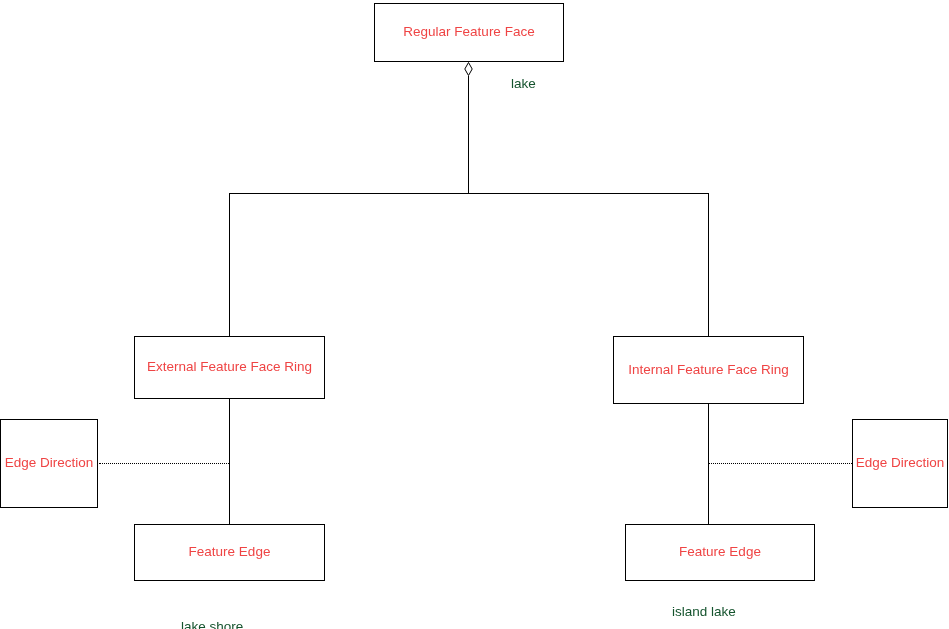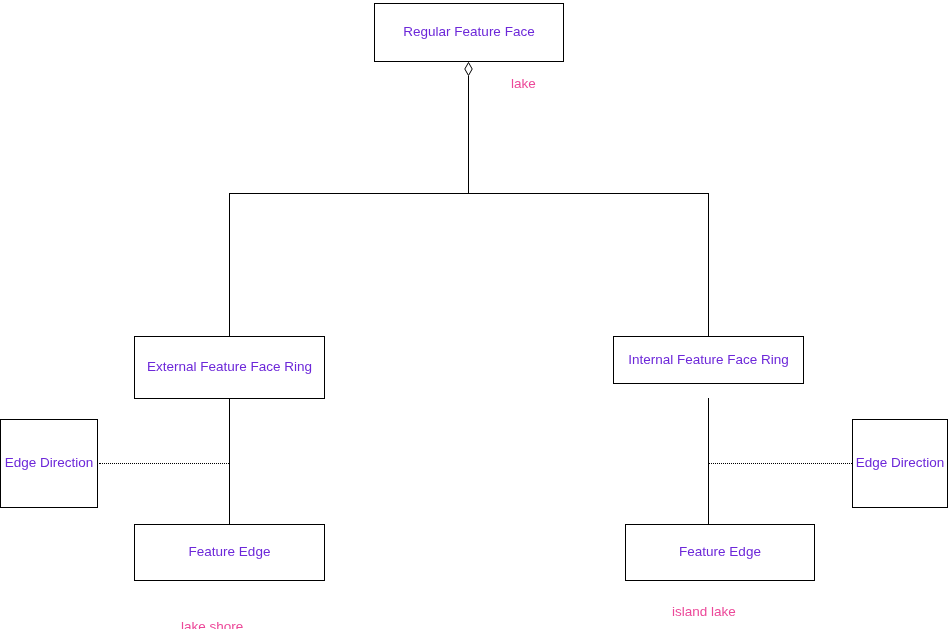--- a/index.html
+++ b/index.html
@@ -18,41 +18,41 @@
   .node {
     position: absolute;
     box-sizing: border-box;
     border: 1px solid #000000;
     background: #ffffff;
     display: flex;
     align-items: center;
     justify-content: center;
     text-align: center;
     font-size: 13.5px;
-    color: #6d28d9;
+    color: #ef4444;
     line-height: 1.35;
     z-index: 3;
   }
   .edge {
     position: absolute;
     background: #000000;
     z-index: 1;
   }
   .edge-h { height: 1px; }
   .edge-v { width: 1px; }
   .dotted-h {
     position: absolute;
     height: 0;
     border-top: 1px dotted #000000;
     z-index: 1;
   }
   .free-label {
     position: absolute;
     font-size: 13.5px;
-    color: #ec4899;
+    color: #14532d;
     white-space: nowrap;
     z-index: 3;
   }
   .diamond {
     position: absolute;
     width: 8px;
     height: 12px;
     z-index: 4;
   }
   .diamond svg { display: block; }
@@ -85,21 +85,21 @@
   <div class="dotted-h" style="left:708px; top:463px; width:144px;"></div>
 
   <div class="node" style="left:374px; top:3px; width:190px; height:59px;">
     <span>Regular Feature Face</span>
   </div>
 
   <div class="node" style="left:134px; top:336px; width:191px; height:63px;">
     <span>External Feature Face Ring</span>
   </div>
 
-  <div class="node" style="left:613px; top:336px; width:191px; height:48px;">
+  <div class="node" style="left:613px; top:336px; width:191px; height:68px;">
     <span>Internal Feature Face Ring</span>
   </div>
 
   <div class="node" style="left:0px; top:419px; width:98px; height:89px;">
     <span>Edge Direction</span>
   </div>
 
   <div class="node" style="left:852px; top:419px; width:96px; height:89px;">
     <span>Edge Direction</span>
   </div>

